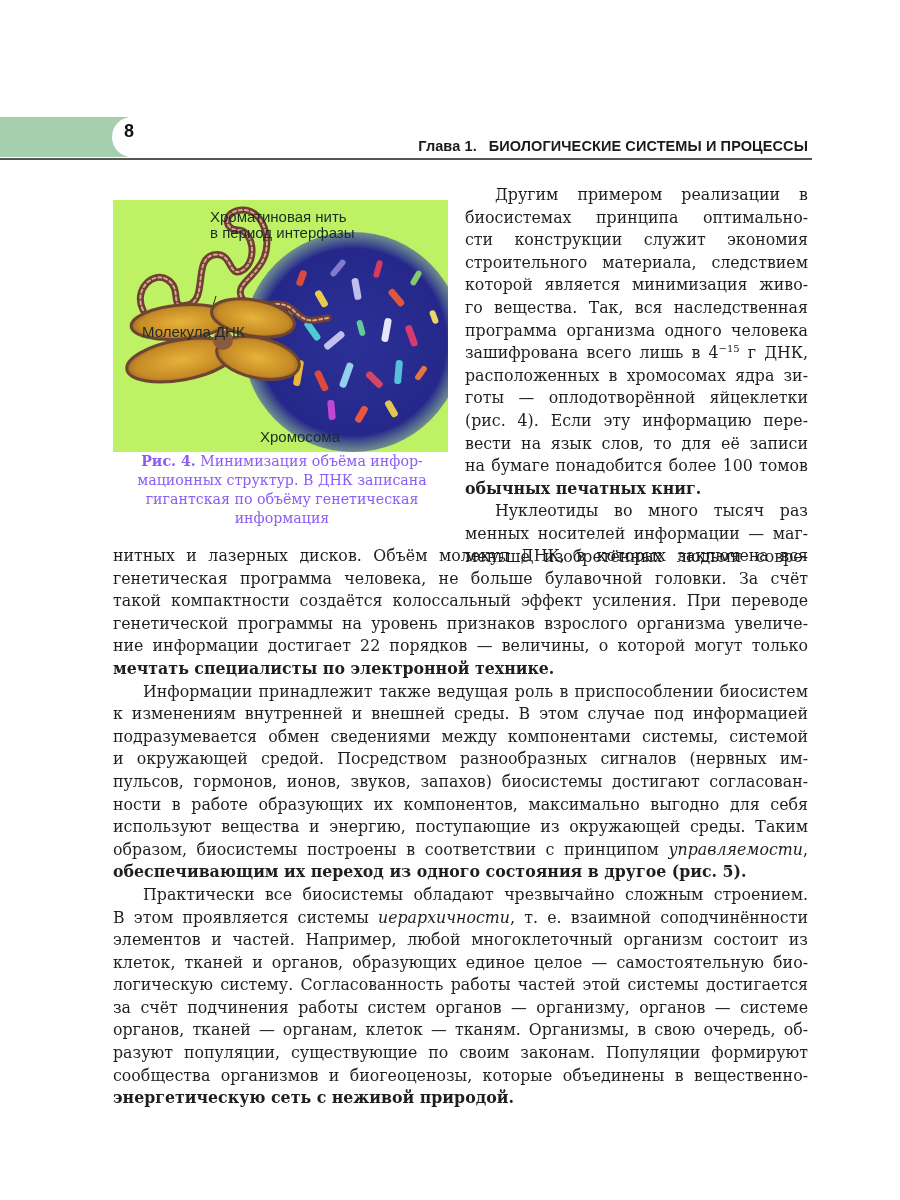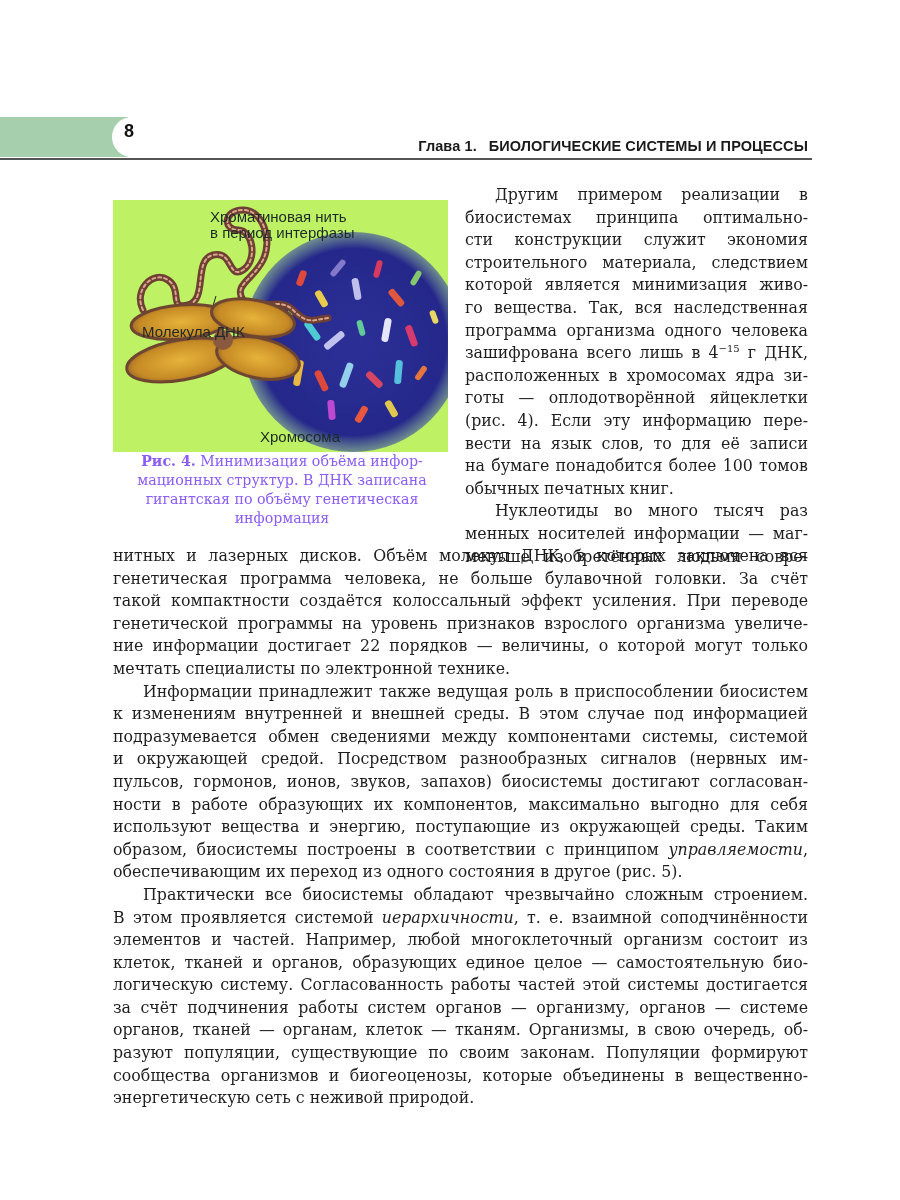--- a/index.html
+++ b/index.html
@@ -24,21 +24,21 @@
       color: #1d2a27; line-height: 17px; white-space: nowrap; }
     .caption { position: absolute; left: 113px; top: 452px; width: 338px; text-align: center;
       font-family: "DejaVu Serif", serif; font-size: 14.2px; line-height: 19px; color: #8b5cf6; }
     .caption b { font-weight: bold; }
 
     .col-text { position: absolute; left: 465px; top: 184px; width: 343px;
       font-size: 15.8px; line-height: 22.6px; text-align: justify; }
     .full-text { position: absolute; left: 113px; width: 695px;
       font-size: 15.8px; line-height: 22.6px; text-align: justify; }
     .line { display: block; text-align: justify; text-align-last: justify; white-space: nowrap; }
-    .line.last { text-align-last: left; }
+    .line.last { text-align-last: left; font-weight: bold; }
     .line span { display: inline; }
     i { font-style: italic; }
     sup { font-size: 10px; vertical-align: 6px; line-height: 0; }
   </style>
 </head>
 <body>
 
 <div class="page-band"></div>
 <div class="page-tab"></div>
 <div class="page-number">8</div>
@@ -154,21 +154,21 @@
     <span class="line">подразумевается обмен сведениями между компонентами системы, системой</span>
     <span class="line">и окружающей средой. Посредством разнообразных сигналов (нервных им-</span>
     <span class="line">пульсов, гормонов, ионов, звуков, запахов) биосистемы достигают согласован-</span>
     <span class="line">ности в работе образующих их компонентов, максимально выгодно для себя</span>
     <span class="line">используют вещества и энергию, поступающие из окружающей среды. Таким</span>
     <span class="line"><span>образом, биосистемы построены в соответствии с принципом </span><i>управляемости</i><span>,</span></span>
     <span class="line last">обеспечивающим их переход из одного состояния в другое (рис. 5).</span>
   </div>
   <div>
     <span class="line" style="padding-left:30px">Практически все биосистемы обладают чрезвычайно сложным строением.</span>
-    <span class="line"><span>В этом проявляется системой </span><i>иерархичности</i><span>, т. е. взаимной соподчинённости</span></span>
+    <span class="line"><span>В этом проявляется системы </span><i>иерархичности</i><span>, т. е. взаимной соподчинённости</span></span>
     <span class="line">элементов и частей. Например, любой многоклеточный организм состоит из</span>
     <span class="line">клеток, тканей и органов, образующих единое целое — самостоятельную био-</span>
     <span class="line">логическую систему. Согласованность работы частей этой системы достигается</span>
     <span class="line">за счёт подчинения работы систем органов — организму, органов — системе</span>
     <span class="line">органов, тканей — органам, клеток — тканям. Организмы, в свою очередь, об-</span>
     <span class="line">разуют популяции, существующие по своим законам. Популяции формируют</span>
     <span class="line">сообщества организмов и биогеоценозы, которые объединены в вещественно-</span>
     <span class="line last">энергетическую сеть с неживой природой.</span>
   </div>
 </div>

